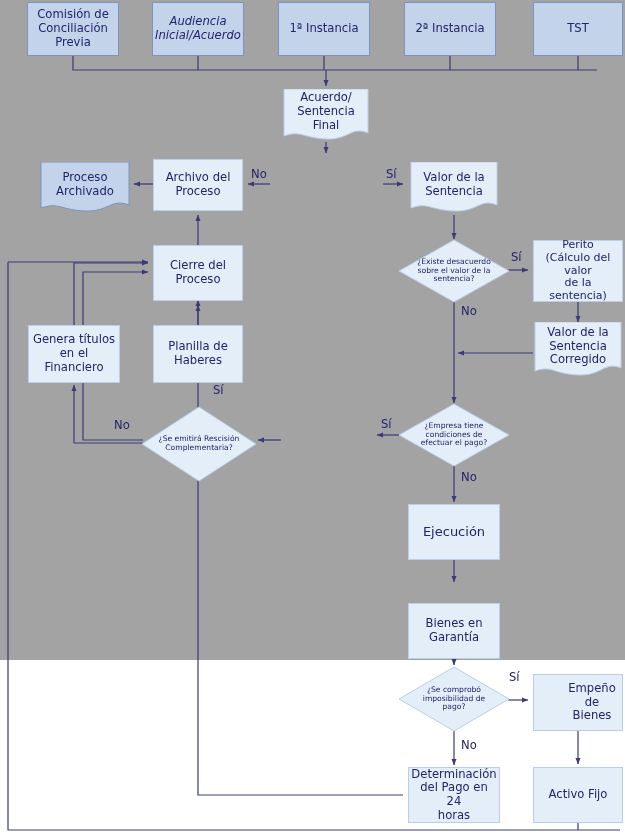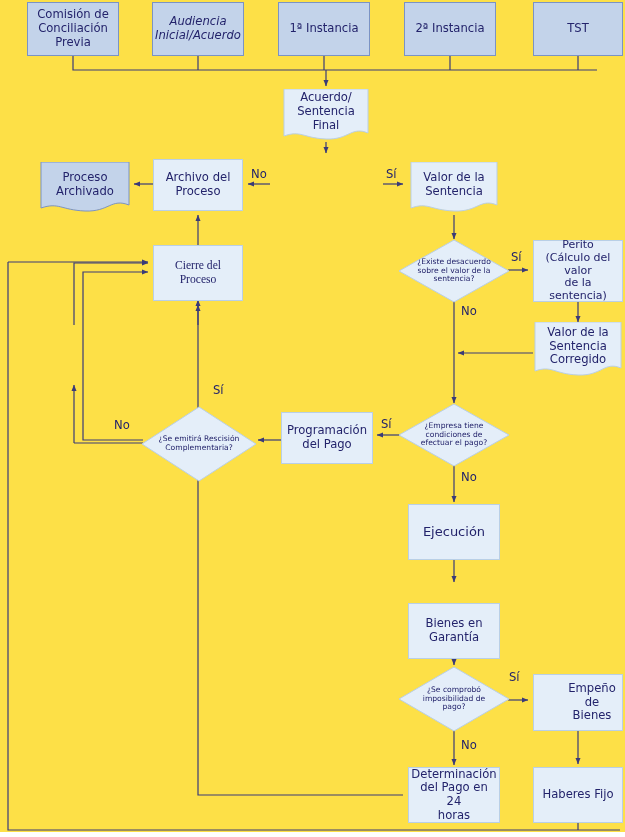--- a/index.html
+++ b/index.html
@@ -1,18 +1,18 @@
 <!DOCTYPE html>
 <html><head>
 <meta charset="utf-8">
 <style>
   html,body{margin:0;padding:0;background:#ffffff;}
   body{width:625px;height:837px;overflow:hidden;
        font-family:"DejaVu Sans","Liberation Sans",sans-serif;}
-  #canvas{position:relative;width:625px;height:832px;background:#fde047;}
+  #canvas{position:relative;width:625px;height:660px;background:#a3a3a3;}
 
   
   .node{position:absolute;box-sizing:border-box;display:flex;
         align-items:center;justify-content:center;text-align:center;
         color:#23236b;line-height:1.18;}
   .node .lbl{display:block;padding:0 3px;}
 
   
   .rect{background:#e4eef9;border:1px solid #b9cfe6;}
 
@@ -185,38 +185,41 @@
 
   <div class="docwrap" style="left:533px;top:322px;width:90px;height:58px;">
     <svg width="90" height="58" viewBox="0 0 90 58">
       <path d="M2,0 H88 V46 C71,39 69,54 45,53 C21,52 19,43 2,49 Z" fill="#e4eef9" stroke="#b9cfe6" stroke-width="1"></path>
     </svg>
     <div class="doclbl fs12">
         <span>Valor de la<br>Sentencia<br>Corregido</span>
       </div>
   </div>
 
-  <div class="node rect fs12" style="left:153px;top:245px;width:90px;height:56px;font-family:Liberation Serif, serif;">
+  <div class="node rect fs12" style="left:153px;top:245px;width:90px;height:56px;">
     <span class="lbl">Cierre del<br>Proceso</span>
   </div>
 
-
+  <div class="node rect fs12" style="left:28px;top:325px;width:92px;height:58px;">
+    <span class="lbl">Genera títulos<br>en el Financiero</span>
+  </div>
+
+  <div class="node rect fs12" style="left:153px;top:325px;width:90px;height:58px;">
+    <span class="lbl">Planilla de<br>Haberes</span>
+  </div>
 
   <div class="dia" style="left:141px;top:406px;width:116px;height:76px;">
     <svg width="116" height="76" viewBox="0 0 116 76">
       <path d="M58,1 L115,38 L58,75 L1,38 Z" fill="#e4eef9" stroke="#b9cfe6" stroke-width="1"></path>
     </svg>
     <div class="dialbl fs8">
         <span>¿Se emitirá Rescisión<br>Complementaria?</span>
       </div>
   </div>
 
-  <div class="node rect fs12" style="left:281px;top:412px;width:92px;height:52px;">
-    <span class="lbl">Programación<br>del Pago</span>
-  </div>
 
   <div class="dia" style="left:398px;top:403px;width:112px;height:64px;">
     <svg width="112" height="64" viewBox="0 0 112 64">
       <path d="M56,1 L111,32 L56,63 L1,32 Z" fill="#e4eef9" stroke="#b9cfe6" stroke-width="1"></path>
     </svg>
     <div class="dialbl fs8">
         <span>¿Empresa tiene<br>condiciones de<br>efectuar el pago?</span>
       </div>
   </div>
 
@@ -239,21 +242,21 @@
 
   <div class="node rect fs12" style="left:533px;top:674px;width:90px;height:57px;padding-left:28px;">
     <span class="lbl">Empeño de<br>Bienes</span>
   </div>
 
   <div class="node rect fs12" style="left:408px;top:767px;width:92px;height:56px;">
     <span class="lbl">Determinación<br>del Pago en 24<br>horas</span>
   </div>
 
   <div class="node rect fs12" style="left:533px;top:767px;width:90px;height:56px;">
-    <span class="lbl">Haberes Fijo</span>
+    <span class="lbl">Activo Fijo</span>
   </div>
 
   <div class="elab fs12" style="left:251px;top:167px;">No</div>
   <div class="elab fs12" style="left:386px;top:167px;">Sí</div>
 
   <div class="elab fs12" style="left:511px;top:250px;">Sí</div>
   <div class="elab fs12" style="left:461px;top:304px;">No</div>
 
   <div class="elab fs12" style="left:213px;top:383px;">Sí</div>
   <div class="elab fs12" style="left:114px;top:418px;">No</div>

